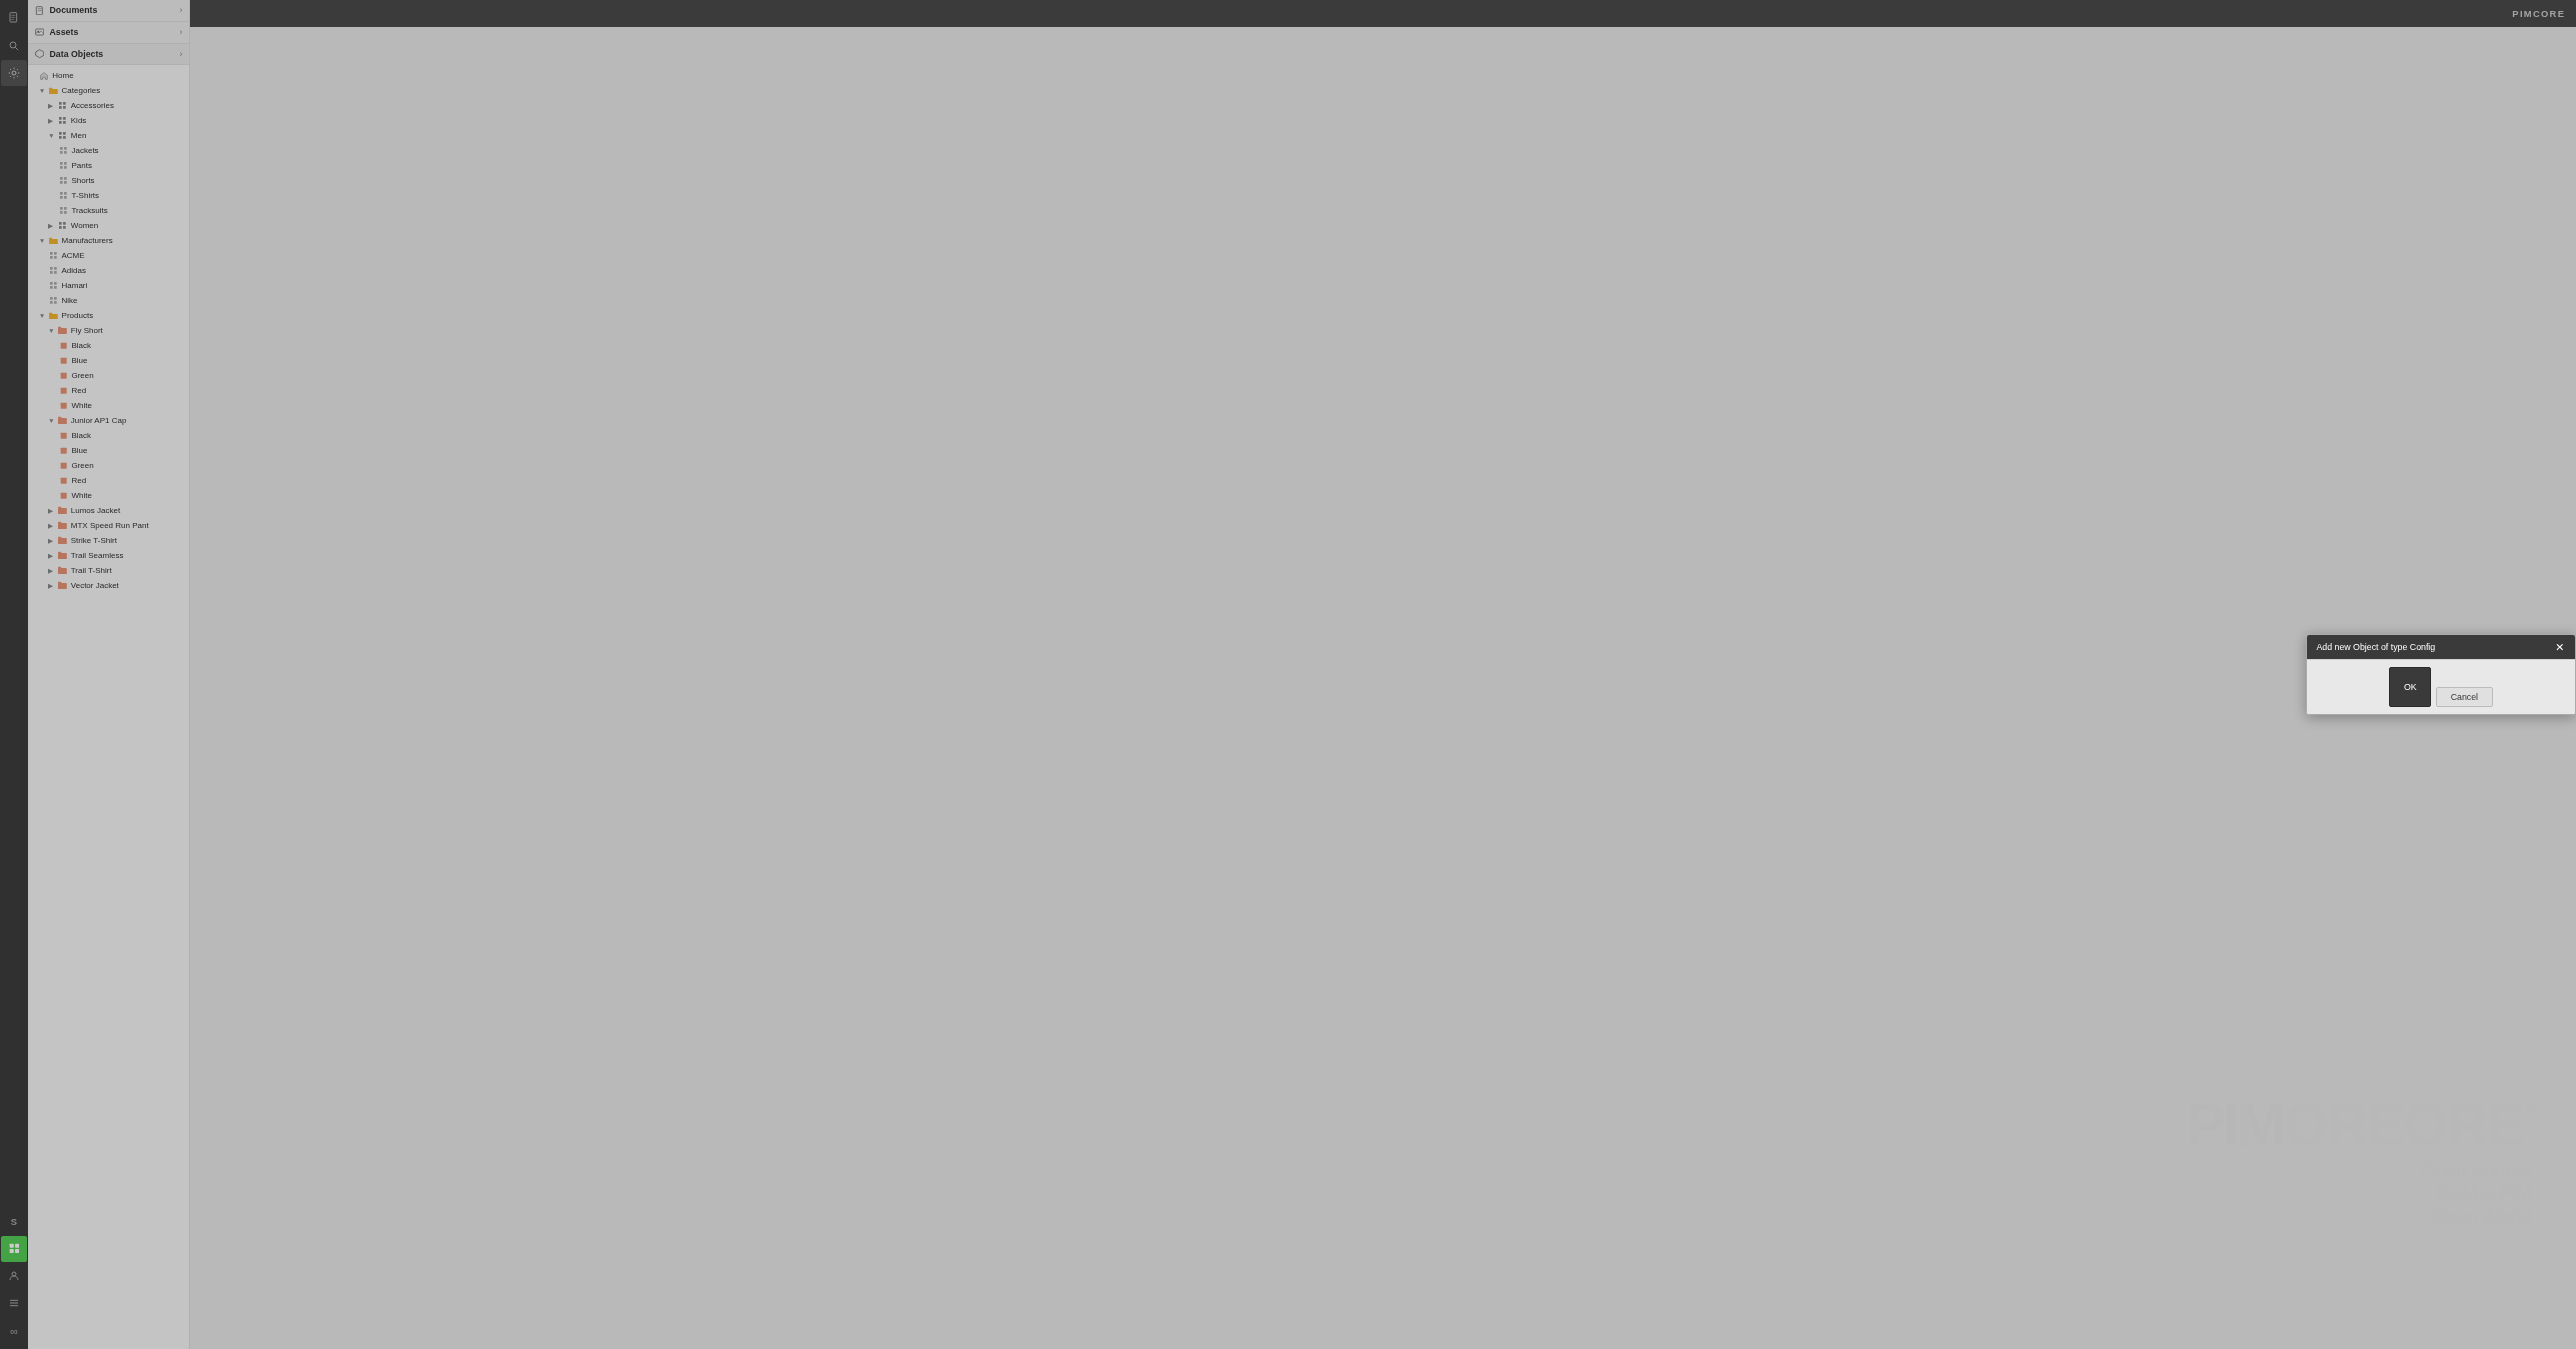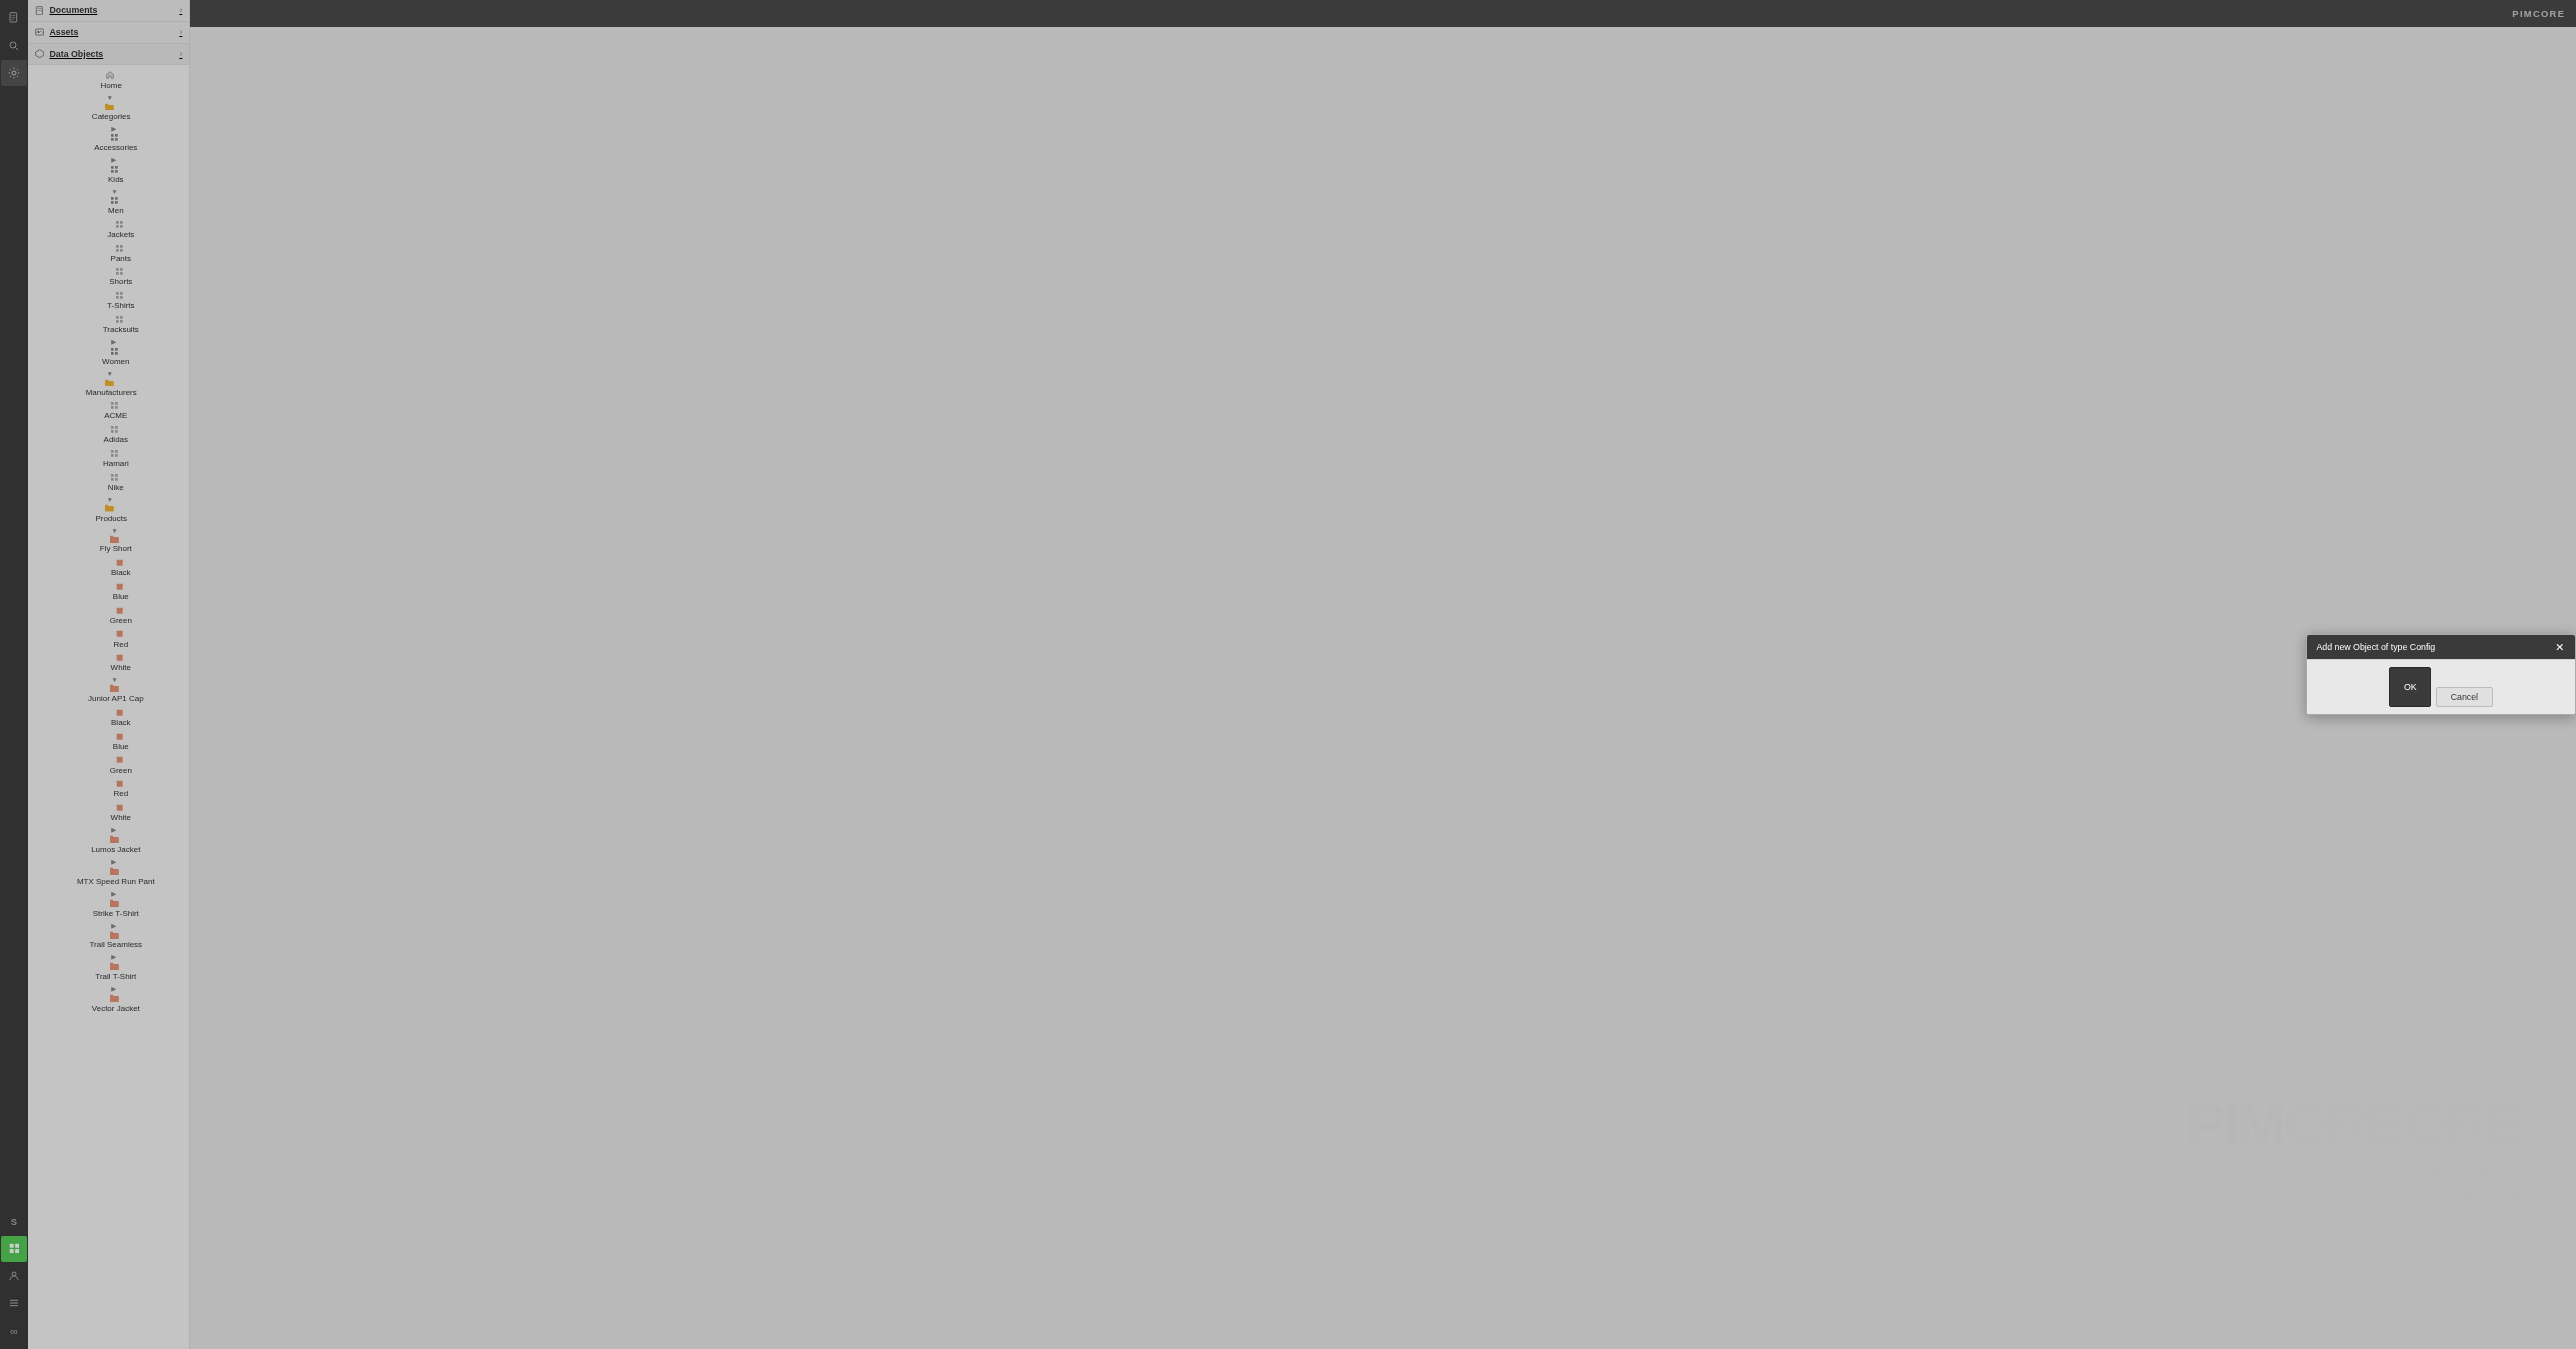--- a/index.html
+++ b/index.html
@@ -55,21 +55,20 @@
     }
 
     .sidebar-header {
       display: flex;
       align-items: center;
       justify-content: space-between;
       padding: 5.4px 6.7px;
       background: #ececec;
       border-bottom: 0.7px solid #ddd;
       cursor: pointer;
-      text-decoration: underline;
     }
     .sidebar-header-title {
       display: flex;
       align-items: center;
       gap: 5.4px;
       font-weight: bold;
       color: #333;
     }
 
     .sidebar-tree {
@@ -80,21 +79,20 @@
 
     .tree-item {
       display: flex;
       align-items: center;
       padding: 2px 5.4px;
       cursor: pointer;
       white-space: nowrap;
       color: #333;
       font-size: 8px;
       min-height: 15px;
-      flex-direction: column;
     }
 
     .tree-indent-1 { padding-left: 10.8px; }
     .tree-indent-2 { padding-left: 20px; }
     .tree-indent-3 { padding-left: 30px; }
 
     .tree-icon {
       width: 10.8px;
       height: 10.8px;
       display: inline-flex;

